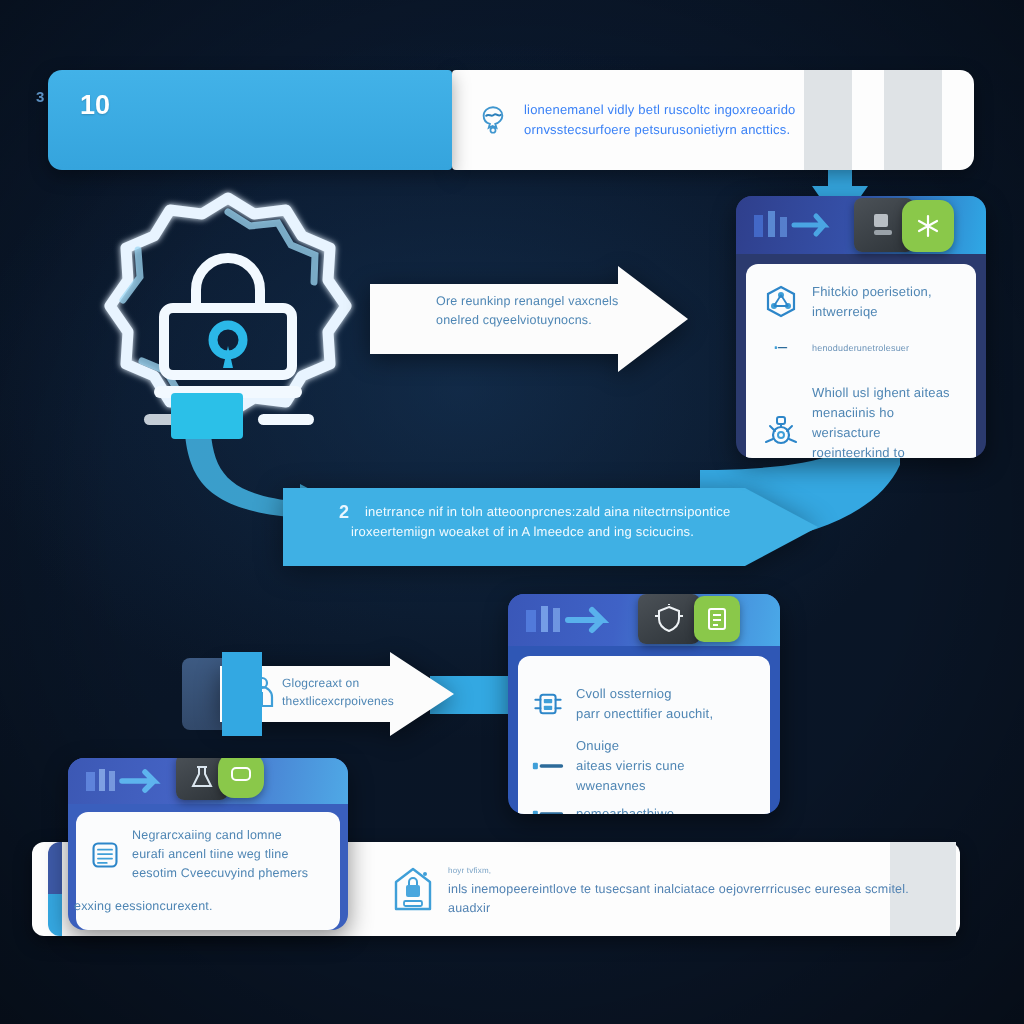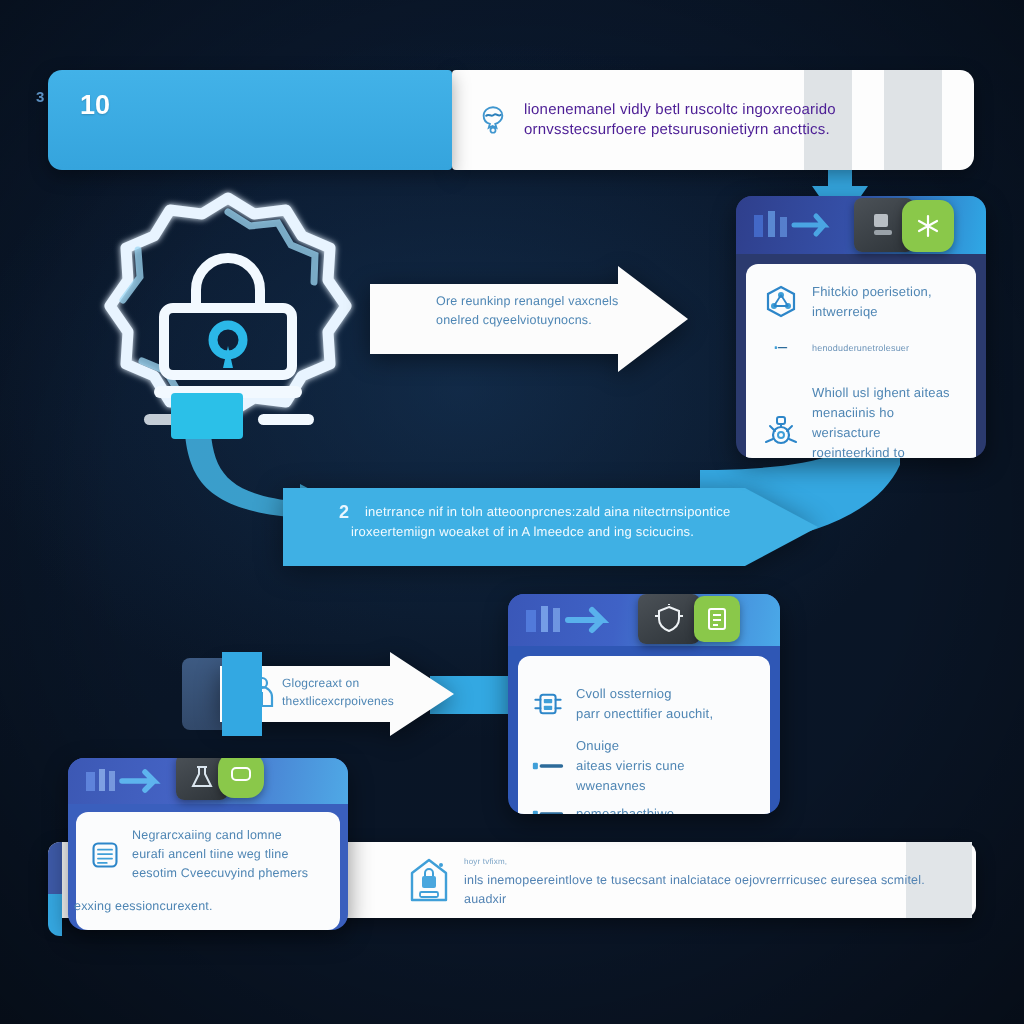--- a/index.html
+++ b/index.html
@@ -62,21 +62,21 @@
     border-radius: 4px 14px 14px 4px;
     box-shadow: 0 6px 18px rgba(0,0,0,.35);
     display: flex; align-items: center;
     padding: 0 22px 0 24px;
     z-index: 5;
   }
   .band { position:absolute; top:0; bottom:0; background:#dfe3e6; }
   .band.b1 { left: 352px; width: 48px; }
   .band.b2 { left: 432px; width: 58px; }
   .banner-white-top .txt {
-    color: #4c1d95; font-size: 15px; line-height: 20px;
+    color: #3b82f6; font-size: 13px; line-height: 20px;
   }
   .ic-inline { width: 34px; height: 34px; margin-right: 14px; flex: 0 0 34px; }
 
   
   .down-arrow { left: 812px; top: 120px; width: 56px; height: 106px; z-index: 4; }
 
   
   .shield-wrap { left: 78px; top: 178px; width: 300px; height: 290px; z-index: 5; }
 
   
@@ -162,21 +162,21 @@
   .card-bl { left: 68px; top: 758px; width: 280px; height: 172px;
              background:#3a5fbd; z-index: 8; }
   .card-bl .hdr { height: 46px; }
   .card-bl .inner { padding: 14px 14px; margin: 8px; }
   .card-bl .tx { font-size: 12.5px; line-height: 19px; }
   .bl-num { position:absolute; left: 36px; top: 88px; font-size: 15px;
             color:#5b8fc0; font-weight:600; filter: blur(.4px); z-index: 9;}
 
   
   .banner-white-bot {
-    left: 48px; top: 842px; width: 928px; height: 76px;
+    left: 32px; top: 842px; width: 928px; height: 94px;
     background: #fdfdfd; border-radius: 12px;
     box-shadow: 0 6px 18px rgba(0,0,0,.4);
     display:flex; align-items:center; padding: 0 24px 0 360px;
     z-index: 3;
   }
   .banner-white-bot .band3 { position:absolute; left: 858px; top:0; bottom:0; width: 66px; background:#e1e5e8; }
   .banner-white-bot .txt { color:#5283b3; font-size: 12.5px; line-height: 19px; }
   .banner-white-bot .txt.tiny { font-size: 8px; color:#7ba3c6; }
   .bot-left-accent { left: 48px; top: 842px; width: 14px; height: 94px;
                      background: linear-gradient(180deg,#3e5aa8 0%,#3e5aa8 55%,#35a8e2 55%,#35a8e2 100%);

